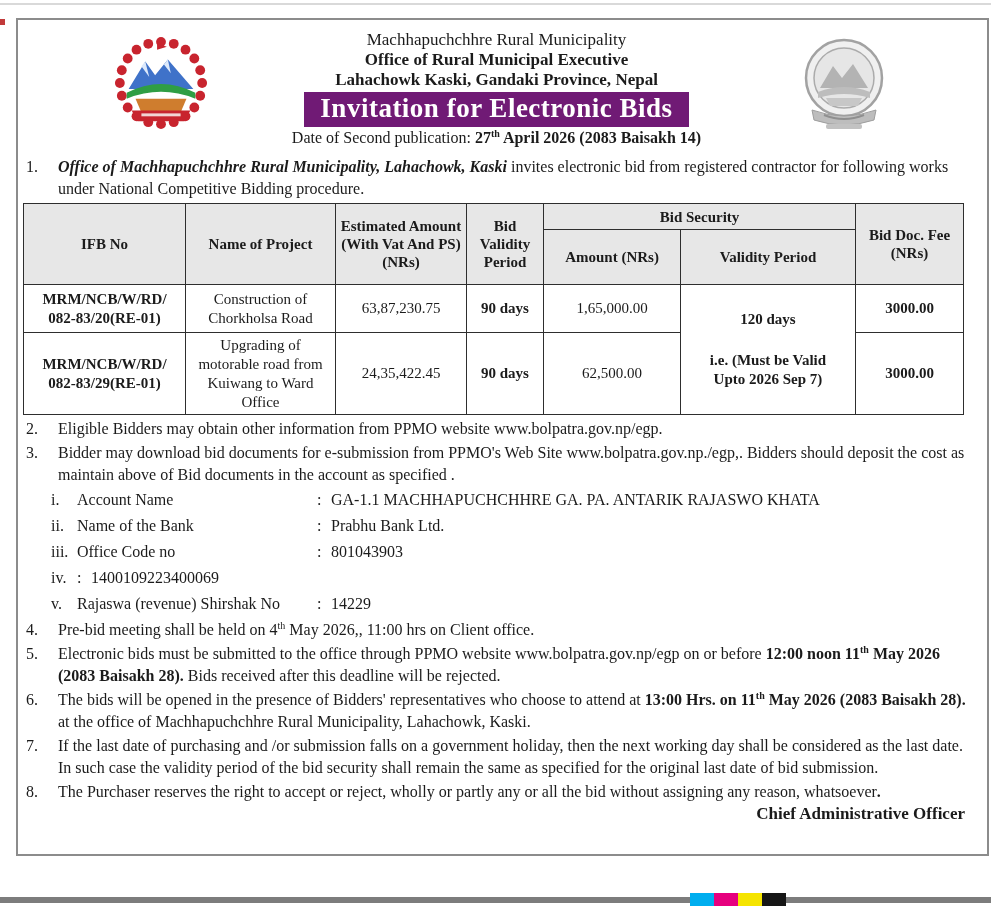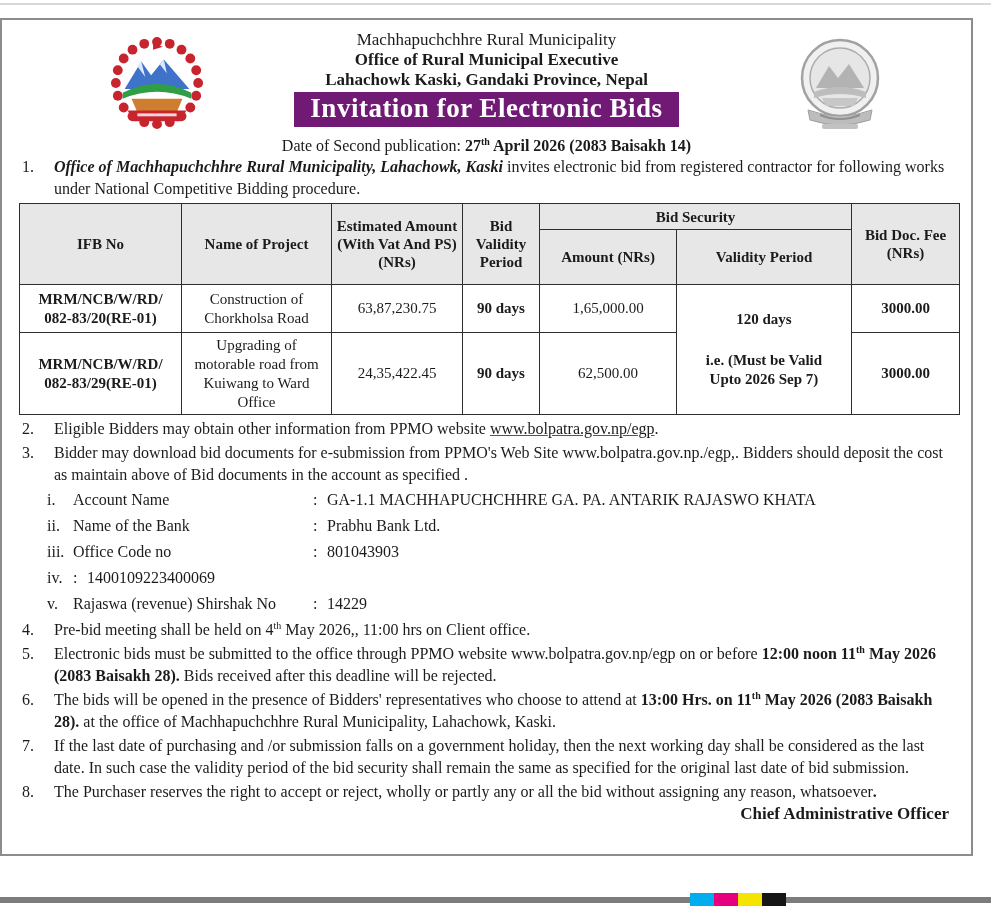--- a/index.html
+++ b/index.html
@@ -5,44 +5,44 @@
   * { margin:0; padding:0; box-sizing:border-box; }
   html,body { background:#fff; }
   .page {
     position:relative; width:991px; height:910px; background:#ffffff;
     font-family:"Liberation Serif", serif; color:#1b1b1b; overflow:hidden;
   }
   .top-rule { position:absolute; left:0; top:3px; width:991px; height:2px; background:#d9d9d9; }
   .left-red-tick { position:absolute; left:0; top:19px; width:5px; height:6px; background:#c23a3a; }
 
   .doc-box {
-    position:absolute; left:0; top:18px; width:973px; height:838px;
-    border:2px solid #8c8c8c; background:#fff; padding:6px 12px 0 12px; overflow:hidden;
+    position:absolute; left:16px; top:18px; width:973px; height:838px;
+    border:2px solid #8c8c8c; background:#fff; padding:6px 12px 0 0; overflow:hidden;
   }
 
   
   .doc-header { position:relative; height:128px; }
   .emblem-left { position:absolute; left:94px; top:8px; width:98px; height:98px; }
   .emblem-right { position:absolute; left:782px; top:10px; width:88px; height:100px; }
   .head-text { text-align:center; padding-top:4px; }
   .head-line1 { font-size:17px; }
   .head-line2 { font-size:17px; font-weight:bold; }
   .head-line3 { font-size:17px; font-weight:bold; }
   .head-line3 .regular { font-weight:bold; }
   .banner { display:inline-block; background:#701a75; color:#ffffff; font-weight:bold;
             font-size:27px; line-height:31px; padding:1px 16px 3px 16px; margin-top:2px; letter-spacing:0.5px; }
-  .pub-line { font-size:16px; margin-top:10px; }
+  .pub-line { font-size:16px; margin-top:2px; }
   .pub-line b sup, sup { font-size:10px; vertical-align:super; line-height:0; }
 
   
   .note { display:flex; font-size:16px; line-height:22px; margin-top:2px; }
   .note .num { flex:0 0 40px; padding-left:8px; }
   .note .body { flex:1; padding-right:2px; }
   .bold-italic { font-weight:bold; font-style:italic; }
-  .lnk { text-decoration:underline; text-decoration-color:#3c5a78; }
+  .lnk { text-decoration-color:#3c5a78; }
 
   
   table.bids { border-collapse:collapse; table-layout:fixed; width:940px; margin:3px 0 3px 5px;
                font-size:15px; }
   table.bids th, table.bids td { border:1.5px solid #2e2e2e; text-align:center; vertical-align:middle; padding:2px 3px; }
   table.bids th { background:#e7e7e7; font-weight:bold; line-height:18px; }
   table.bids td { background:#fff; line-height:19px; }
   .col-ifb{width:162px;} .col-project{width:150px;} .col-est{width:131px;} .col-val{width:77px;}
   .col-amt{width:137px;} .col-vper{width:175px;} .col-fee{width:108px;}
   tr.hdr-top th { height:26px; }

